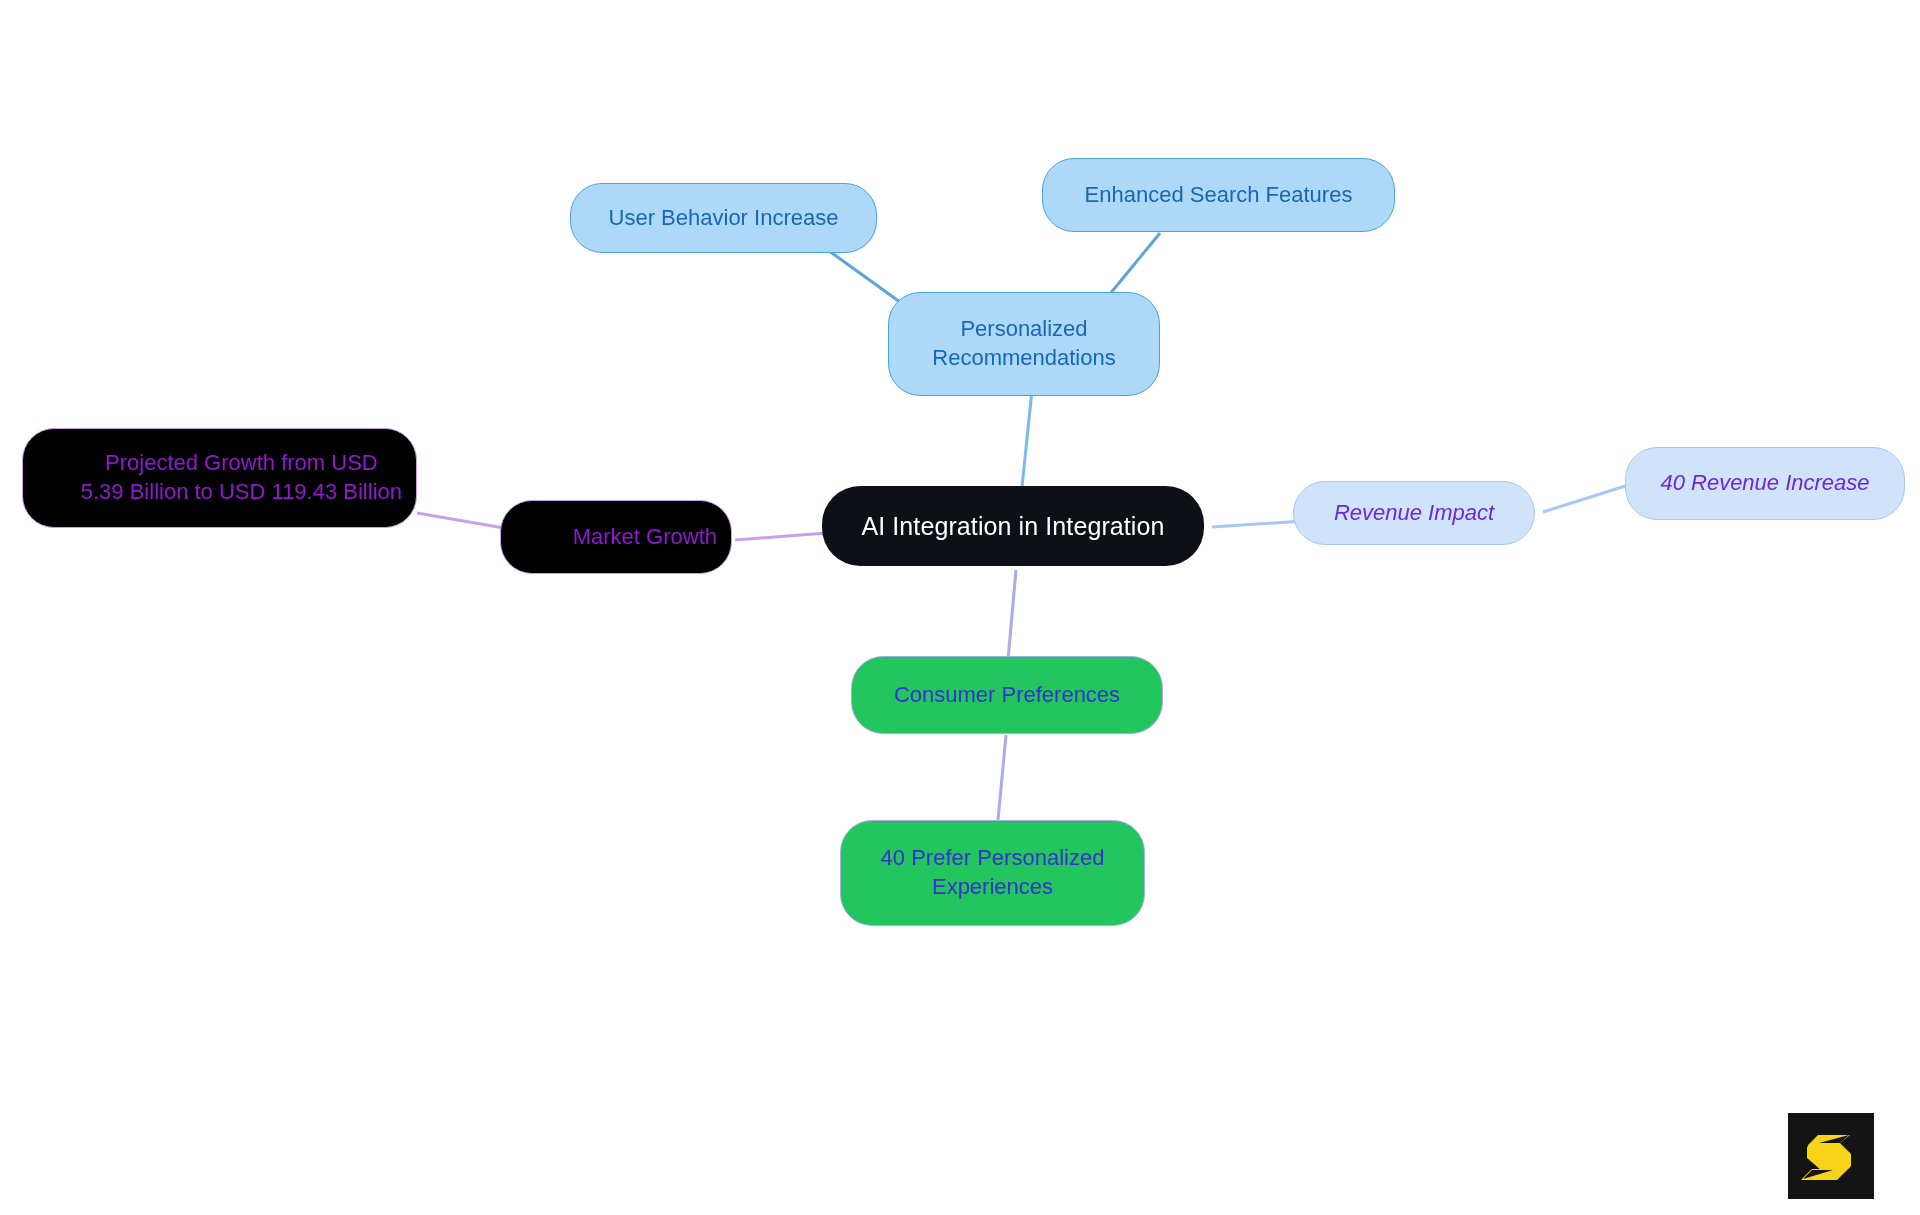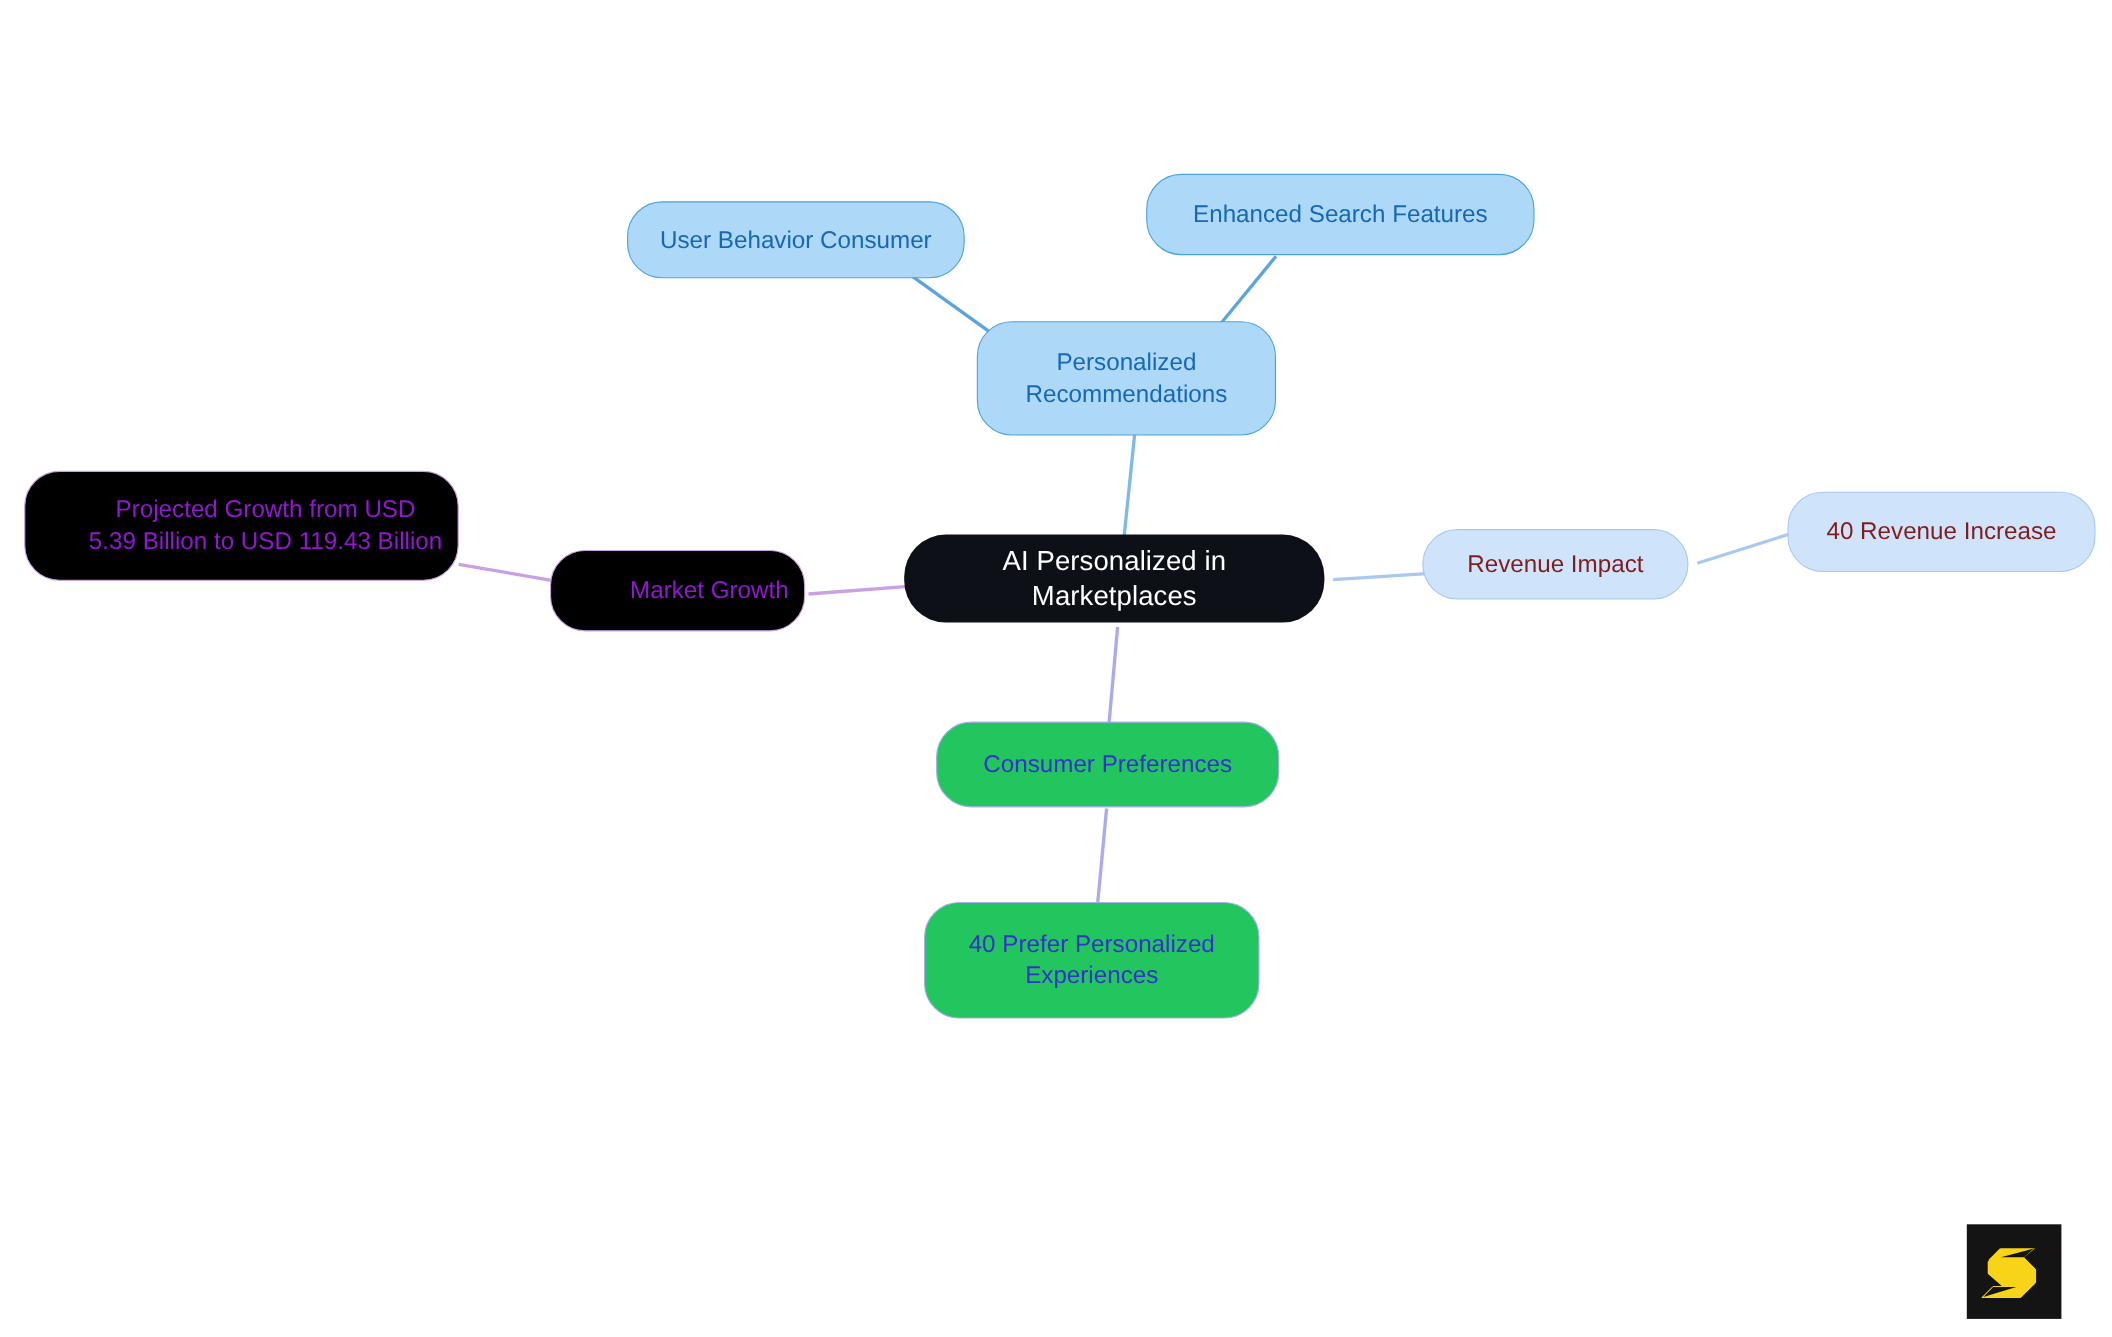--- a/index.html
+++ b/index.html
@@ -55,22 +55,23 @@
     background: #add8f7;
     border: 1.6px solid #4aa3df;
     color: #1668b5;
     font-size: 22px;
   }
 
   
   .node--paleblue {
     background: #cfe3fb;
     border: 1.6px solid #a8c8ef;
-    color: #7f1d1d;
+    color: #6d28d9;
     font-size: 22px;
+    font-style: italic;
   }
 
   
   .node--violet {
     background: #000000;
     border: 1.6px solid #c9a0e3;
     color: #9118cf;
     font-size: 22px;
     justify-content: flex-end;
   }
@@ -115,30 +116,30 @@
     <line x1="826" y1="533" x2="735" y2="540" stroke="#c9a0e3" stroke-width="3"></line>
 
     <line x1="504" y1="528" x2="417" y2="513" stroke="#c9a0e3" stroke-width="3"></line>
 
     <line x1="1016" y1="570" x2="1008" y2="660" stroke="#a9abee" stroke-width="3"></line>
 
     <line x1="1006" y1="735" x2="998" y2="820" stroke="#a9abee" stroke-width="3"></line>
   </svg>
 
   <div class="node node--root" style="left:822px; top:486px; width:382px; height:80px;">
-    <span>AI Personalized in Marketplaces</span>
+    <span>AI Integration in Integration</span>
   </div>
 
   <div class="node node--blue" style="left:888px; top:292px; width:272px; height:104px;">
     <span>Personalized
 Recommendations</span>
   </div>
 
   <div class="node node--blue" style="left:570px; top:183px; width:307px; height:70px;">
-    <span>User Behavior Consumer</span>
+    <span>User Behavior Increase</span>
   </div>
 
   <div class="node node--blue" style="left:1042px; top:158px; width:353px; height:74px;">
     <span>Enhanced Search Features</span>
   </div>
 
   <div class="node node--paleblue" style="left:1293px; top:481px; width:242px; height:64px;">
     <span>Revenue Impact</span>
   </div>
 

